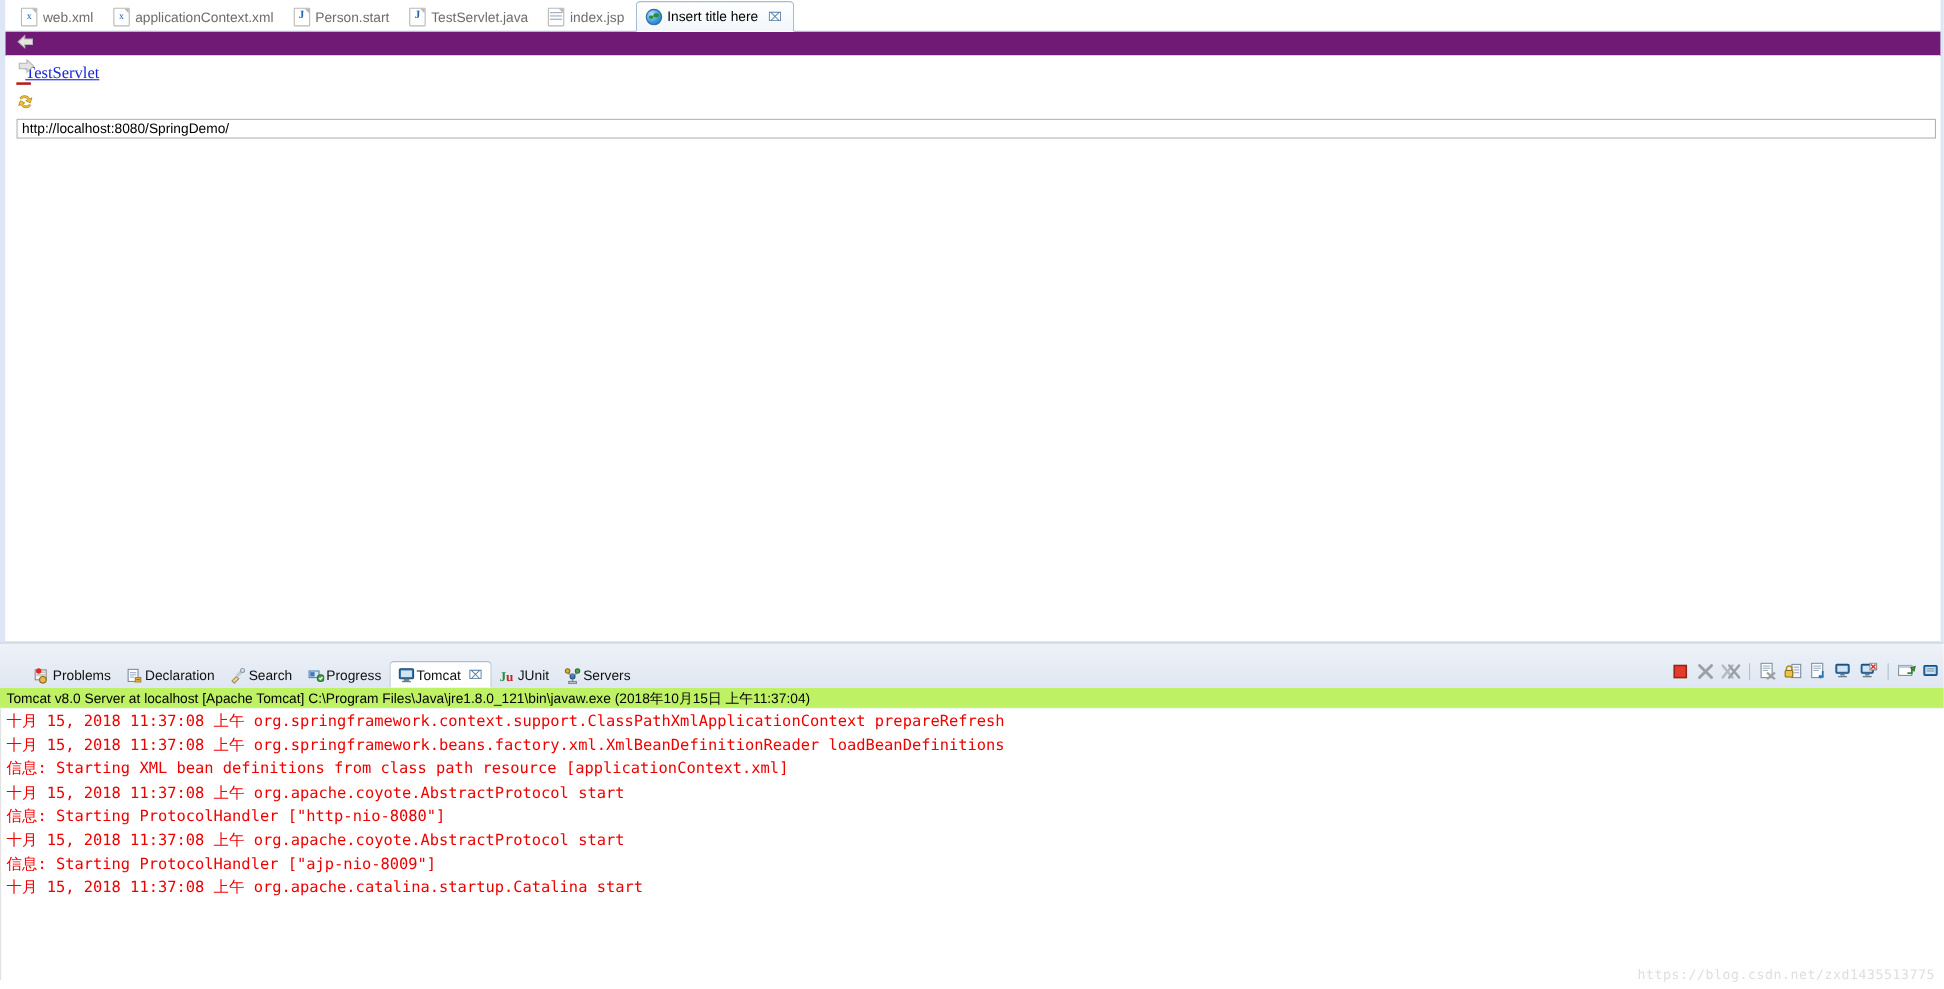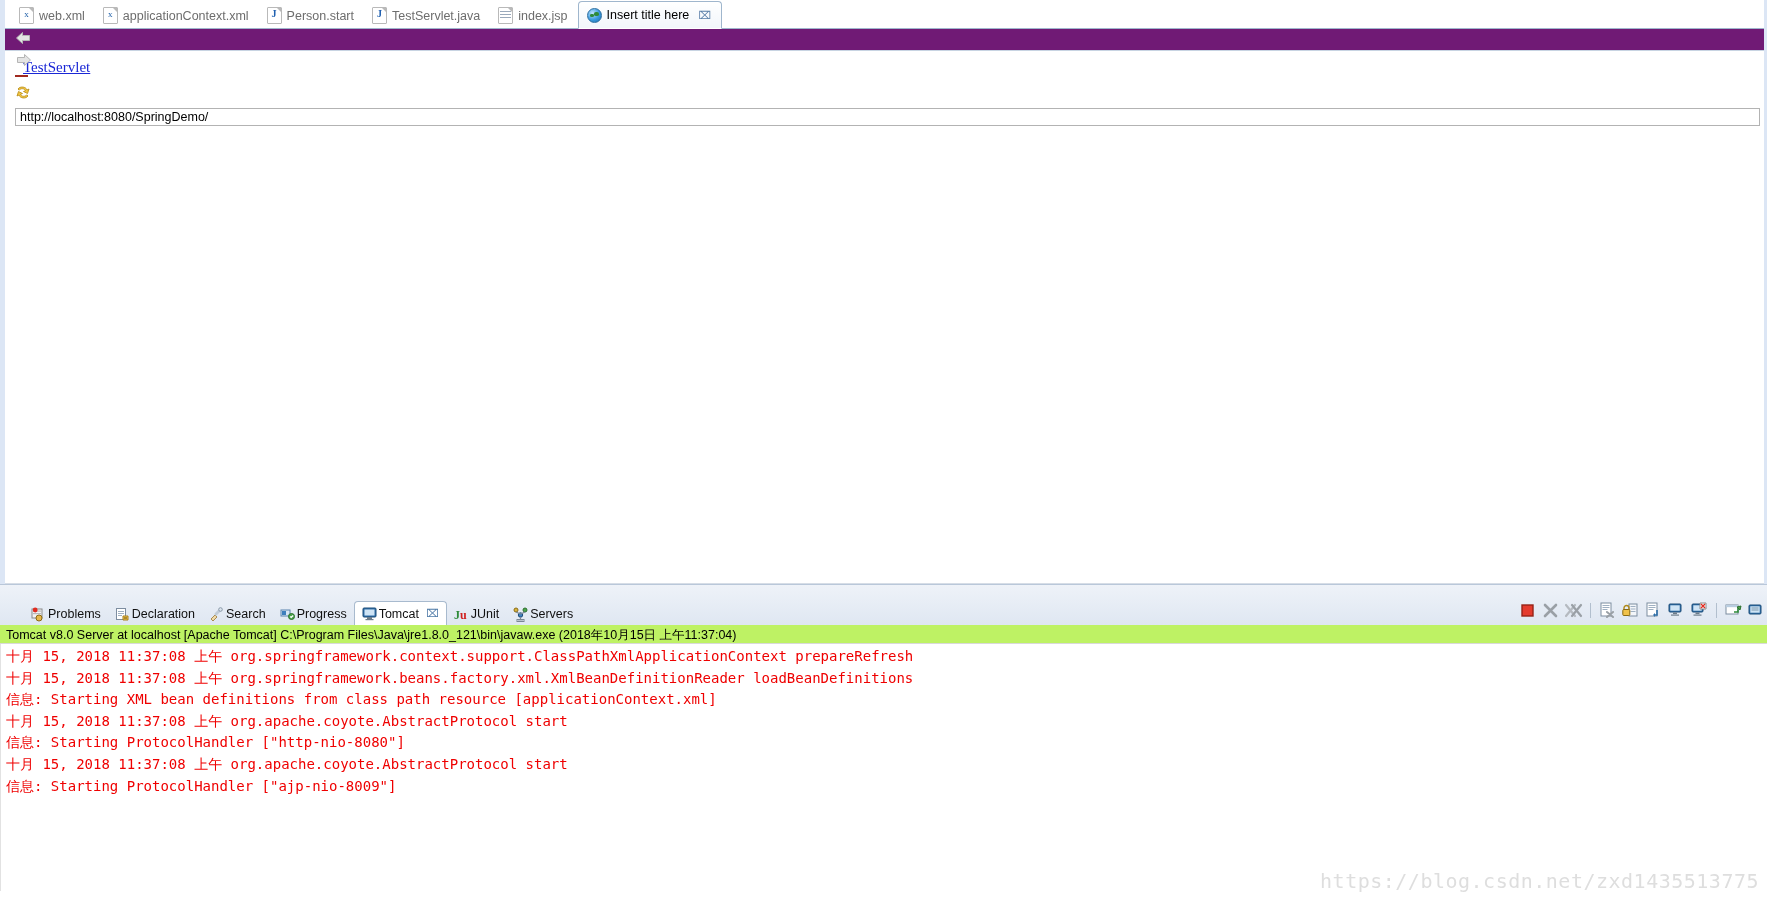--- a/index.html
+++ b/index.html
@@ -275,21 +275,21 @@
     left: 0; top: 0; bottom: 0;
     width: 1px;
     background: #e2e2e2;
   }
 
   .watermark {
     position: absolute;
     right: 8px;
     bottom: 6px;
     color: #dedede;
-    font-size: 20px;
+    font-size: 12px;
     font-family: "DejaVu Sans Mono", monospace;
     letter-spacing: 0.5px;
     user-select: none;
   }
 
   
   .win-left-edge {
     position: absolute;
     left: 0; top: 0;
     width: 5px;
@@ -582,16 +582,17 @@
 
   <div class="console-body">
     <div class="console-left-rule"></div>
     <div class="log-line">十月 15, 2018 11:37:08 上午 org.springframework.context.support.ClassPathXmlApplicationContext prepareRefresh</div>
     <div class="log-line">十月 15, 2018 11:37:08 上午 org.springframework.beans.factory.xml.XmlBeanDefinitionReader loadBeanDefinitions</div>
     <div class="log-line">信息: Starting XML bean definitions from class path resource [applicationContext.xml]</div>
     <div class="log-line">十月 15, 2018 11:37:08 上午 org.apache.coyote.AbstractProtocol start</div>
     <div class="log-line">信息: Starting ProtocolHandler ["http-nio-8080"]</div>
     <div class="log-line">十月 15, 2018 11:37:08 上午 org.apache.coyote.AbstractProtocol start</div>
     <div class="log-line">信息: Starting ProtocolHandler ["ajp-nio-8009"]</div>
+    <div class="log-line">十月 15, 2018 11:37:08 上午 org.apache.catalina.startup.Catalina start</div>
   </div>
 
   <div class="watermark">https://blog.csdn.net/zxd1435513775</div>
 </div>
 
 </body></html>

